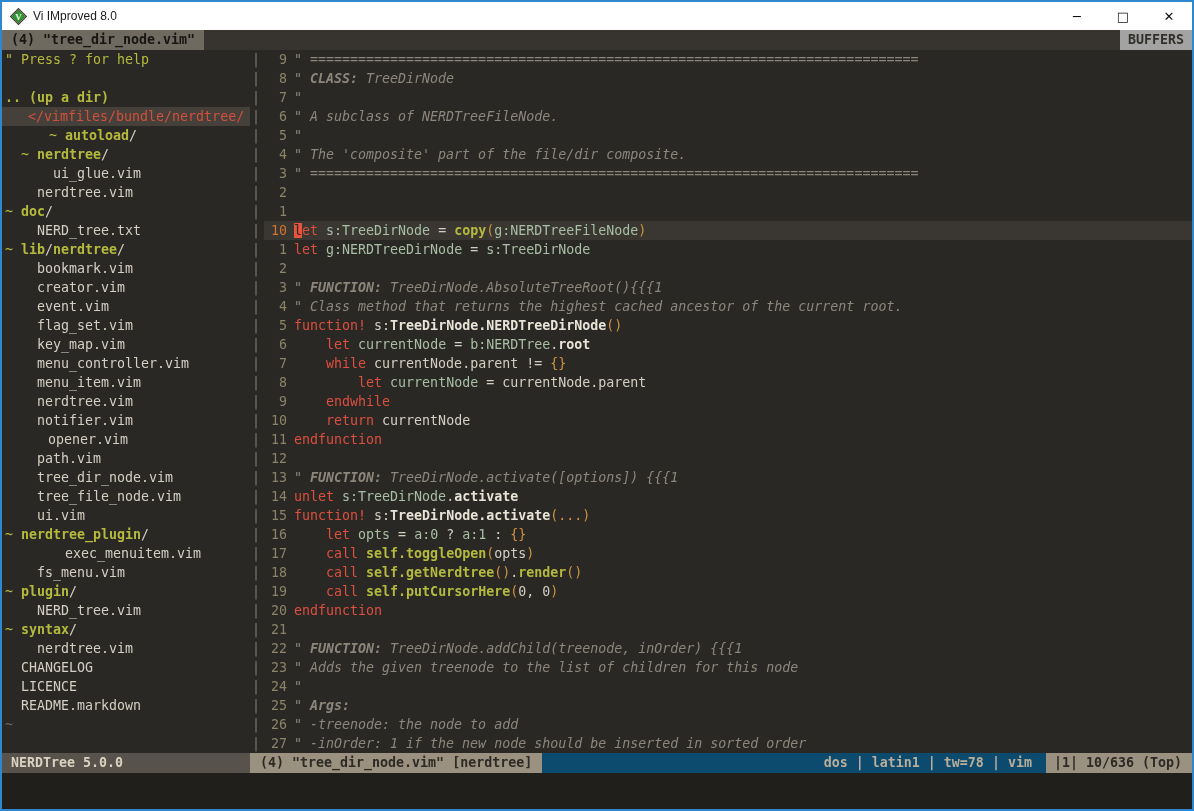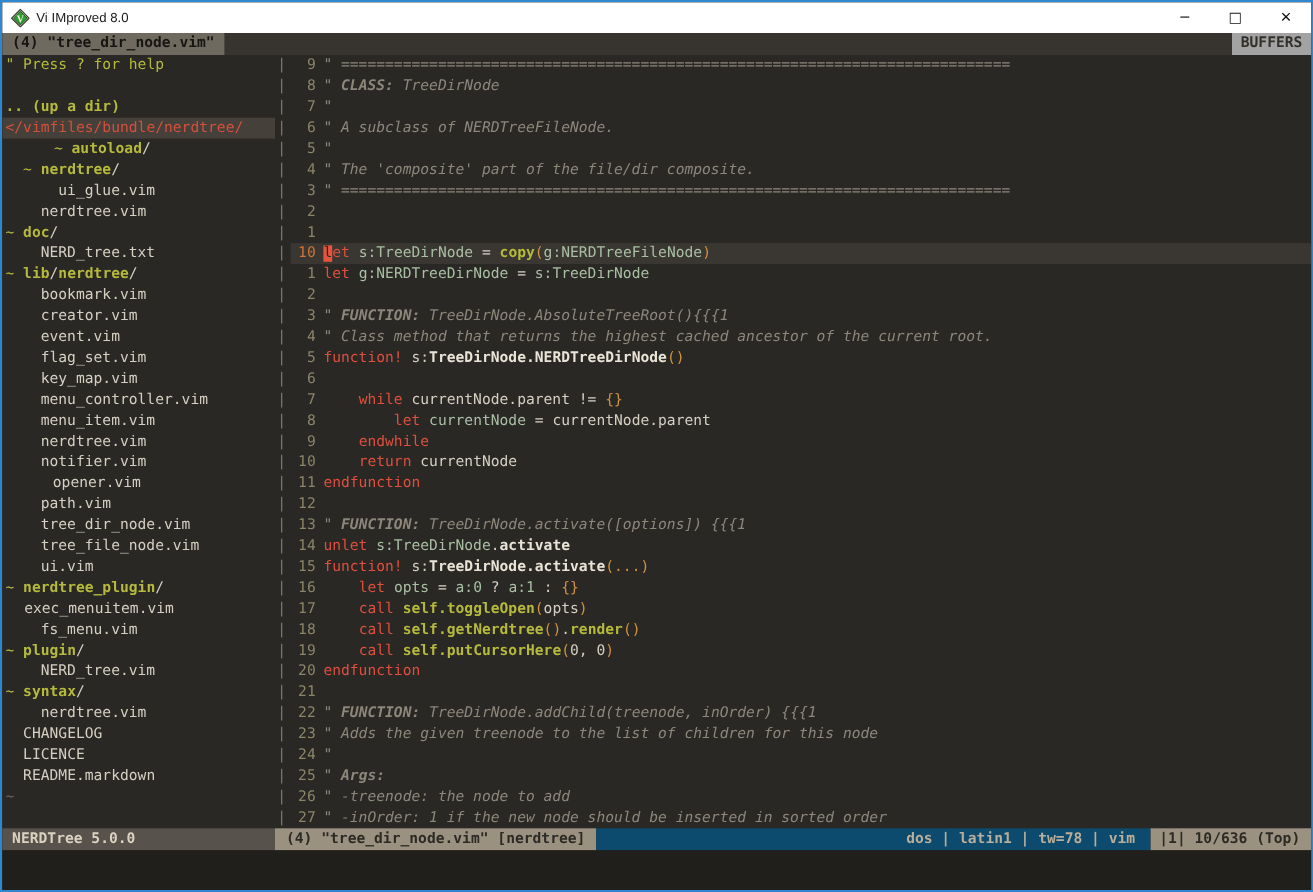--- a/index.html
+++ b/index.html
@@ -39,21 +39,21 @@
   .sep-col{ width:14px; flex:0 0 14px; color:#7e776a; text-align:left; padding-left:2px; overflow:hidden; }
   .sep-col .row{ height:19px; }
   .edit-pane{ flex:1; overflow:hidden; display:flex; flex-direction:column; }
 
   .row{ height:19px; white-space:pre; display:flex; }
   .rowtext{ white-space:pre; }
 
   
   .nt-help{ color:#b5ba3d; }
   .nt-up{ color:#b5ba3d; font-weight:bold; }
-  .nt-root{ color:#d4503c; }
+  .nt-root{ color:#d4503c;margin-left:23px; }
   .nt-pre{ color:#b5ba3d; }
   .nt-dir{ color:#b5ba3d; font-weight:bold; }
   .nt-slash{ color:#d5cfc2; }
   .nt-file{ color:#d5cfc2; }
   .nt-filler{ color:#6b665c; }
   .tree-hl{ background:#45403a; }
 
   
   .code-row{ height:19px; display:flex; white-space:pre; }
   .cur-line{ background:#3a3631; }
@@ -128,21 +128,21 @@
         <div class="row"><span class="rowtext" style="padding-left: 35px;"><span class="nt-file">menu_controller.vim</span></span></div>
         <div class="row"><span class="rowtext" style="padding-left: 35px;"><span class="nt-file">menu_item.vim</span></span></div>
         <div class="row"><span class="rowtext" style="padding-left: 35px;"><span class="nt-file">nerdtree.vim</span></span></div>
         <div class="row"><span class="rowtext" style="padding-left: 35px;"><span class="nt-file">notifier.vim</span></span></div>
         <div class="row"><span class="rowtext" style="padding-left: 46px;"><span class="nt-file">opener.vim</span></span></div>
         <div class="row"><span class="rowtext" style="padding-left: 35px;"><span class="nt-file">path.vim</span></span></div>
         <div class="row"><span class="rowtext" style="padding-left: 35px;"><span class="nt-file">tree_dir_node.vim</span></span></div>
         <div class="row"><span class="rowtext" style="padding-left: 35px;"><span class="nt-file">tree_file_node.vim</span></span></div>
         <div class="row"><span class="rowtext" style="padding-left: 35px;"><span class="nt-file">ui.vim</span></span></div>
         <div class="row"><span class="rowtext" style="padding-left: 3px;"><span class="nt-pre">~ </span><span class="nt-dir">nerdtree_plugin</span><span class="nt-slash">/</span></span></div>
-        <div class="row"><span class="rowtext" style="padding-left: 20px;"><span class="nt-file">exec_menuitem.vim</span></span></div>
+        <div class="row"><span class="rowtext" style="padding-left: 20px; margin-left: 43px;"><span class="nt-file">exec_menuitem.vim</span></span></div>
         <div class="row"><span class="rowtext" style="padding-left: 35px;"><span class="nt-file">fs_menu.vim</span></span></div>
         <div class="row"><span class="rowtext" style="padding-left: 3px;"><span class="nt-pre">~ </span><span class="nt-dir">plugin</span><span class="nt-slash">/</span></span></div>
         <div class="row"><span class="rowtext" style="padding-left: 35px;"><span class="nt-file">NERD_tree.vim</span></span></div>
         <div class="row"><span class="rowtext" style="padding-left: 3px;"><span class="nt-pre">~ </span><span class="nt-dir">syntax</span><span class="nt-slash">/</span></span></div>
         <div class="row"><span class="rowtext" style="padding-left: 35px;"><span class="nt-file">nerdtree.vim</span></span></div>
         <div class="row"><span class="rowtext" style="padding-left: 19px;"><span class="nt-file">CHANGELOG</span></span></div>
         <div class="row"><span class="rowtext" style="padding-left: 19px;"><span class="nt-file">LICENCE</span></span></div>
         <div class="row"><span class="rowtext" style="padding-left: 19px;"><span class="nt-file">README.markdown</span></span></div>
         <div class="row"><span class="rowtext" style="padding-left: 3px;"><span class="nt-filler">~</span></span></div>
       </div>
@@ -194,21 +194,21 @@
         <div class="code-row"><span class="gut">4</span><span class="codetext"><span class="tk-c">" The 'composite' part of the file/dir composite.</span></span></div>
         <div class="code-row"><span class="gut">3</span><span class="codetext"><span class="tk-c">" ============================================================================</span></span></div>
         <div class="code-row"><span class="gut">2</span><span class="codetext"></span></div>
         <div class="code-row"><span class="gut">1</span><span class="codetext"></span></div>
         <div class="code-row cur-line"><span class="gut gut-cur">10</span><span class="codetext"><span class="tk-cur">l</span><span class="tk-k">et</span><span class="tk-d"> </span><span class="tk-i">s:TreeDirNode</span><span class="tk-d"> = </span><span class="tk-f">copy</span><span class="tk-p">(</span><span class="tk-i">g:NERDTreeFileNode</span><span class="tk-p">)</span></span></div>
         <div class="code-row"><span class="gut">1</span><span class="codetext"><span class="tk-k">let</span><span class="tk-d"> </span><span class="tk-i">g:NERDTreeDirNode</span><span class="tk-d"> = </span><span class="tk-i">s:TreeDirNode</span></span></div>
         <div class="code-row"><span class="gut">2</span><span class="codetext"></span></div>
         <div class="code-row"><span class="gut">3</span><span class="codetext"><span class="tk-c">" </span><span class="tk-cb">FUNCTION:</span><span class="tk-c"> TreeDirNode.AbsoluteTreeRoot(){{{1</span></span></div>
         <div class="code-row"><span class="gut">4</span><span class="codetext"><span class="tk-c">" Class method that returns the highest cached ancestor of the current root.</span></span></div>
         <div class="code-row"><span class="gut">5</span><span class="codetext"><span class="tk-k">function!</span><span class="tk-d"> s:</span><span class="tk-m">TreeDirNode.NERDTreeDirNode</span><span class="tk-p">()</span></span></div>
-        <div class="code-row"><span class="gut">6</span></div>
+        <div class="code-row"><span class="gut">6</span><span class="codetext"><span class="tk-d">    </span><span class="tk-k">let</span><span class="tk-d"> </span><span class="tk-i">currentNode</span><span class="tk-d"> = </span><span class="tk-i">b:NERDTree</span><span class="tk-d">.</span><span class="tk-m">root</span></span></div>
         <div class="code-row"><span class="gut">7</span><span class="codetext"><span class="tk-d">    </span><span class="tk-k">while</span><span class="tk-d"> currentNode.parent != </span><span class="tk-p">{}</span></span></div>
         <div class="code-row"><span class="gut">8</span><span class="codetext"><span class="tk-d">        </span><span class="tk-k">let</span><span class="tk-d"> </span><span class="tk-i">currentNode</span><span class="tk-d"> = currentNode.parent</span></span></div>
         <div class="code-row"><span class="gut">9</span><span class="codetext"><span class="tk-d">    </span><span class="tk-k">endwhile</span></span></div>
         <div class="code-row"><span class="gut">10</span><span class="codetext"><span class="tk-d">    </span><span class="tk-k">return</span><span class="tk-d"> currentNode</span></span></div>
         <div class="code-row"><span class="gut">11</span><span class="codetext"><span class="tk-k">endfunction</span></span></div>
         <div class="code-row"><span class="gut">12</span><span class="codetext"></span></div>
         <div class="code-row"><span class="gut">13</span><span class="codetext"><span class="tk-c">" </span><span class="tk-cb">FUNCTION:</span><span class="tk-c"> TreeDirNode.activate([options]) {{{1</span></span></div>
         <div class="code-row"><span class="gut">14</span><span class="codetext"><span class="tk-k">unlet</span><span class="tk-d"> </span><span class="tk-i">s:TreeDirNode</span><span class="tk-d">.</span><span class="tk-m">activate</span></span></div>
         <div class="code-row"><span class="gut">15</span><span class="codetext"><span class="tk-k">function!</span><span class="tk-d"> s:</span><span class="tk-m">TreeDirNode.activate</span><span class="tk-p">(...)</span></span></div>
         <div class="code-row"><span class="gut">16</span><span class="codetext"><span class="tk-d">    </span><span class="tk-k">let</span><span class="tk-d"> </span><span class="tk-i">opts</span><span class="tk-d"> = </span><span class="tk-i">a:0</span><span class="tk-d"> ? </span><span class="tk-i">a:1</span><span class="tk-d"> : </span><span class="tk-p">{}</span></span></div>

